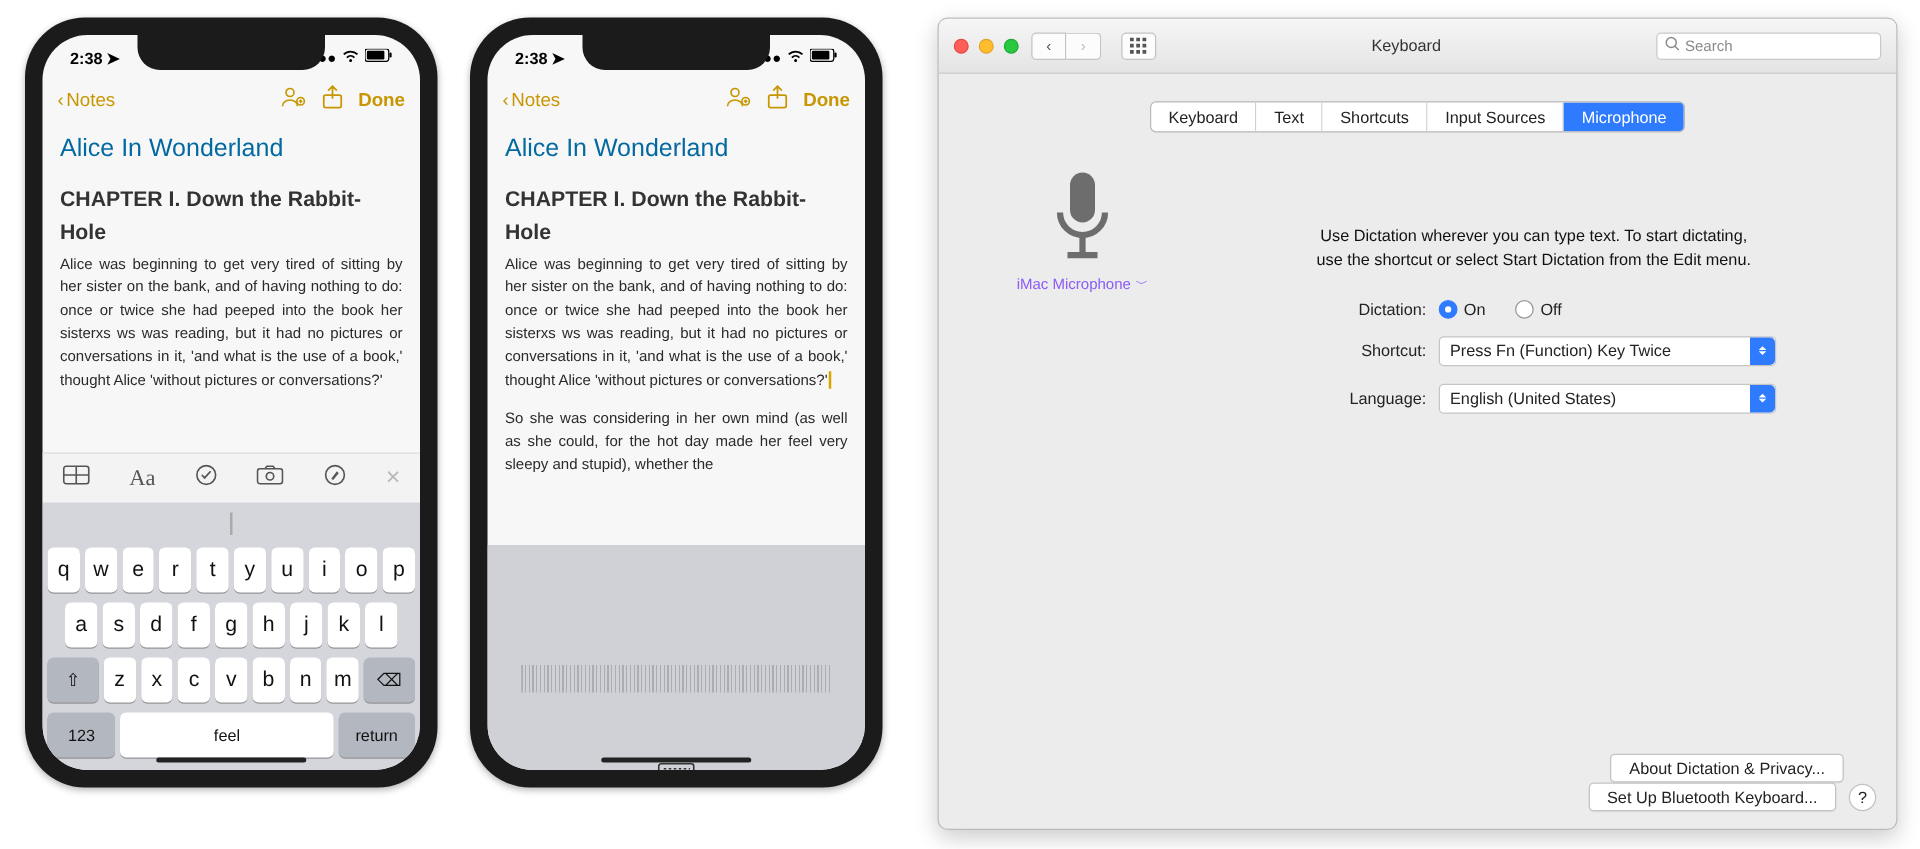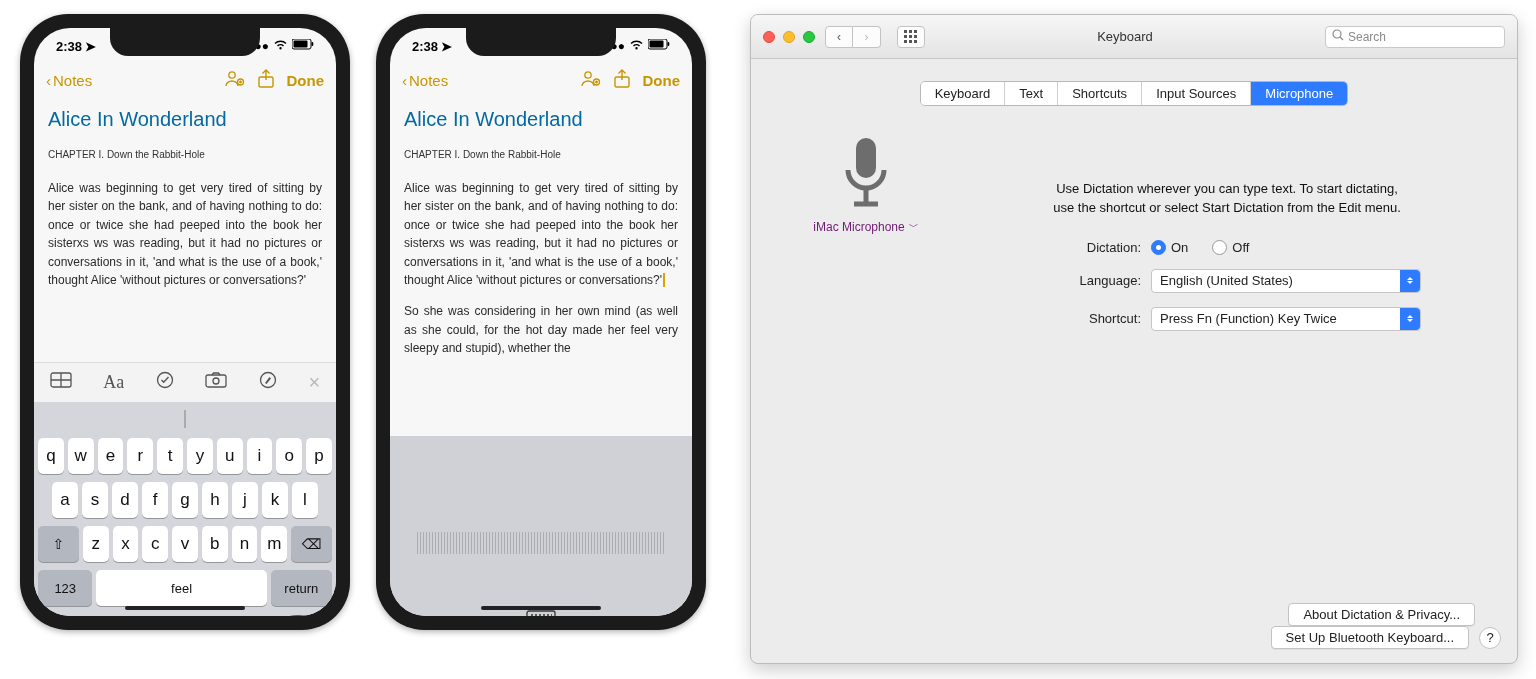--- a/index.html
+++ b/index.html
@@ -62,21 +62,21 @@
   }
   .nav-left { display:flex; align-items:center; gap:2px; }
   .nav-right { display:flex; align-items:center; gap:12px; }
   .note-body {
     padding: 8px 14px;
     font-size: 12px;
     color: #2a2a2a;
     line-height: 1.55;
   }
   .note-title { font-size: 20px; margin-bottom: 12px; color:#0369a1; }
-  .chapter-label { margin-bottom: 16px; font-size: 10px; color:#333;}
+  .chapter-label { margin-bottom: 2px; font-size: 17px; color:#333;font-weight:bold;}
   .para { text-align: justify; margin-bottom: 12px; }
   .cursor-mark { border-right: 2px solid #d9a400; margin-left:1px; }
 
   .phone .home-indicator {
     position:absolute; bottom:6px; left:50%; transform:translateX(-50%);
     width:120px; height:4px; background:#222; border-radius:3px;
   }
 
   
   .format-bar {
@@ -154,21 +154,21 @@
   .tabbar {
     display:flex; margin: 22px auto 0; width: max-content;
     border:1px solid #b8b8b8; border-radius:5px; overflow:hidden;
     font-size:13px;
   }
   .tab { padding:4px 14px; background:#fff; border-right:1px solid #cfcfcf;}
   .tab:last-child{border-right:none;}
   .tab.active { background:#2f7bff; color:#fff; }
 
   .dictation-body { padding: 28px 40px 20px; display:flex; gap:36px; }
-  .mic-col { width:150px; text-align:center; font-size:12px; color:#701a75; }
+  .mic-col { width:150px; text-align:center; font-size:12px; color:#8b5cf6; }
   .mic-svg { width:56px; margin:0 auto 6px; display:block; }
   .mic-label { display:flex; align-items:center; justify-content:center; gap:4px; }
 
   .settings-col { flex:1;margin-top:46px; }
   .helper { text-align:center; font-size:13px; color:#111; line-height:1.45; margin-bottom:22px; }
   .row { display:flex; align-items:center; gap:10px; margin-bottom:14px; }
   .row .lbl { width:164px; text-align:right; }
   .radio { display:flex; align-items:center; gap:5px; margin-right:14px;}
   .radio-dot {
     width:15px;height:15px;border-radius:50%;border:1px solid #999;background:#fff;display:inline-flex;align-items:center;justify-content:center;
@@ -468,34 +468,34 @@
           <span class="radio-dot checked"></span>
           <span>On</span>
         </label>
         <label class="radio">
           <span class="radio-dot"></span>
           <span>Off</span>
         </label>
       </div>
 
       <div class="row">
+        <div class="lbl">Shortcut:</div>
+        <div class="select">
+          <span>Press Fn (Function) Key Twice</span>
+          <span class="cap"></span>
+        </div>
+      </div>
+
+      <div class="row">
         <div class="lbl">Language:</div>
         <div class="select">
           <span>English (United States)</span>
           <span class="cap"></span>
         </div>
       </div>
-
-      <div class="row">
-        <div class="lbl">Shortcut:</div>
-        <div class="select">
-          <span>Press Fn (Function) Key Twice</span>
-          <span class="cap"></span>
-        </div>
-      </div>
     </div>
   </div>
 
   <div class="about-row">
     <span class="mac-btn">About Dictation &amp; Privacy...</span>
   </div>
 
   <div class="footer-row">
     <span class="mac-btn">Set Up Bluetooth Keyboard...</span>
     <span class="help-btn">?</span>

